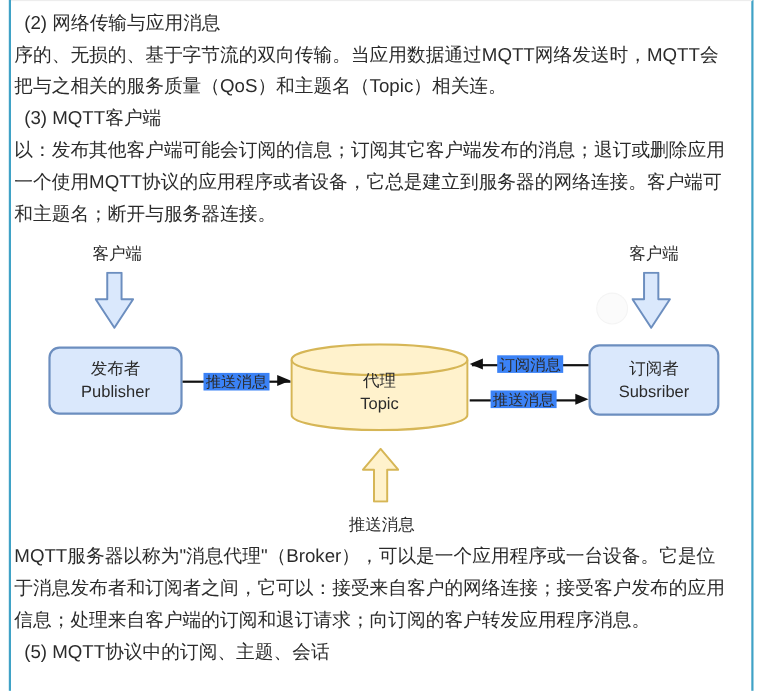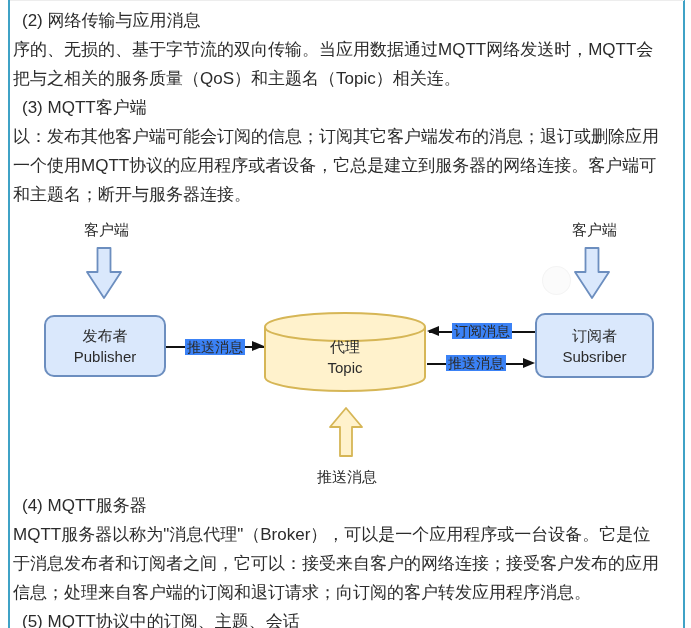--- a/index.html
+++ b/index.html
@@ -137,18 +137,17 @@
   </div>
 
   <svg class="block-arrow" style="left:325px; top:189px;" width="34" height="50" viewBox="0 0 34 50">
     <path d="M17 1 L33 20 L23 20 L23 49 L11 49 L11 20 L1 20 Z" stroke="#d6b656" stroke-width="1.8" stroke-linejoin="round" fill="#fff2cc"></path>
   </svg>
   <div class="dlabel" style="left:313px; top:250px;">推送消息</div>
 
 </div>
 
 <div id="text-bottom" class="textblock">
-  <div class="heading">(4) MQTT服务器</div>
   <div class="tline">MQTT服务器以称为"消息代理"（Broker），可以是一个应用程序或一台设备。它是位</div>
   <div class="tline">于消息发布者和订阅者之间，它可以：接受来自客户的网络连接；接受客户发布的应用</div>
   <div class="tline">信息；处理来自客户端的订阅和退订请求；向订阅的客户转发应用程序消息。</div>
   <div class="heading">(5) MQTT协议中的订阅、主题、会话</div>
 </div>
 
 </body></html>

